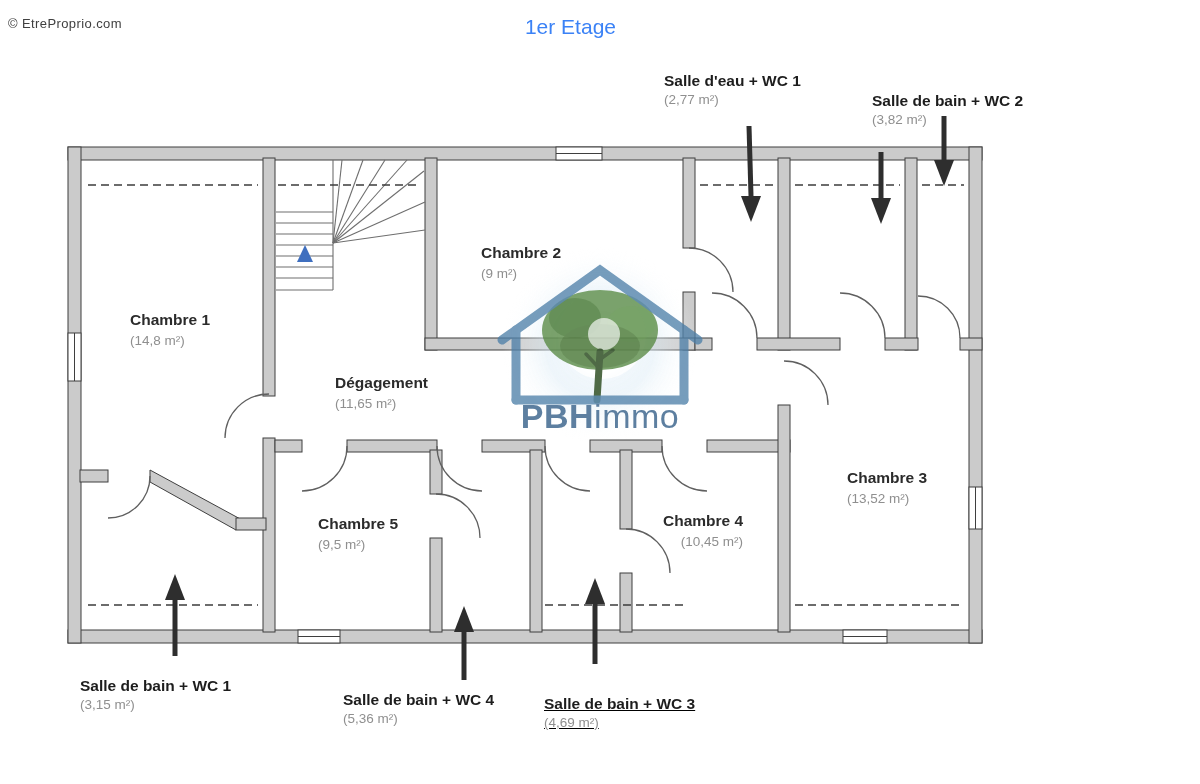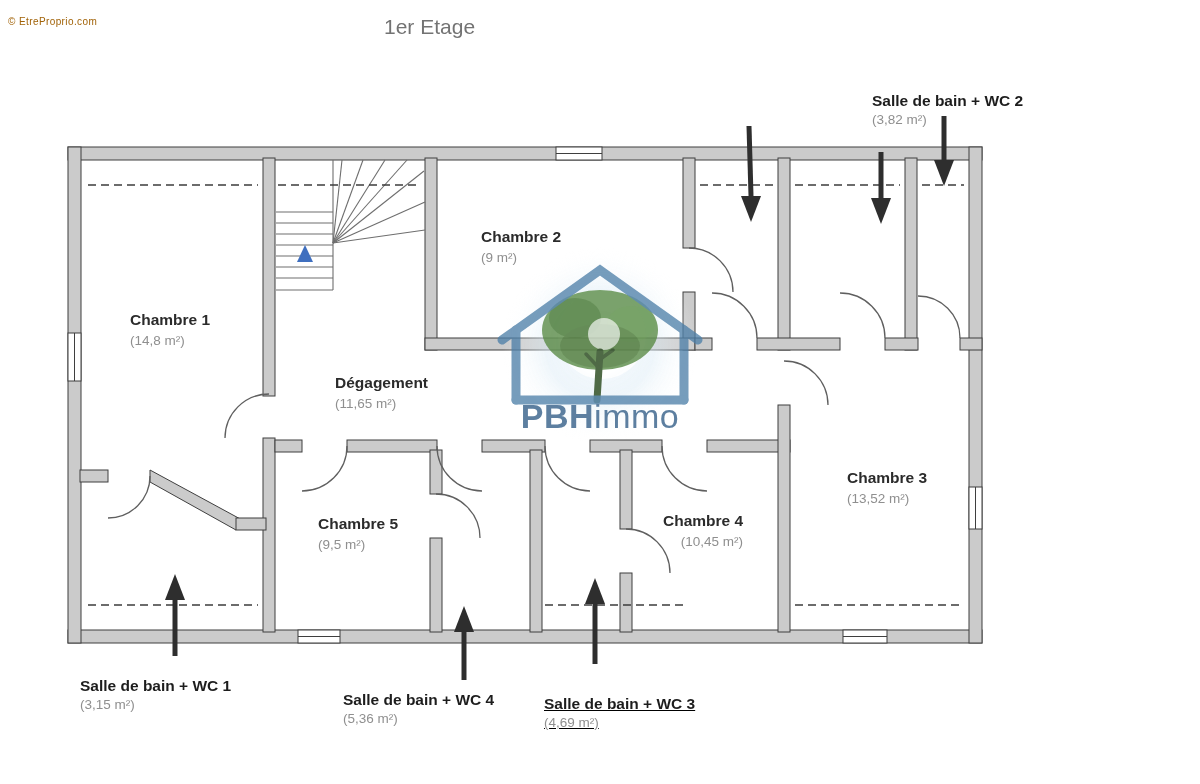--- a/index.html
+++ b/index.html
@@ -4,25 +4,25 @@
 <style>
   html,body { margin:0; padding:0; background:#ffffff; }
   .page {
     position:relative; width:1200px; height:784px; background:#ffffff;
     font-family:"Liberation Sans", sans-serif; overflow:hidden;
   }
   svg.plan { position:absolute; left:0; top:0; }
 
   .watermark {
     position:absolute; left:8px; top:16px;
-    font-size:10px; color:#a16207; letter-spacing:.4px;
+    font-size:13px; color:#404040; letter-spacing:.4px;
   }
   .title {
-    position:absolute; top:15px; left:384px; width:220px; text-align:left;
-    font-size:21px; font-weight:500; color:#737373;
+    position:absolute; top:15px; left:396px; width:220px; text-align:right;
+    font-size:21px; font-weight:500; color:#3b82f6;
   }
 
   .room-label, .callout-label { position:absolute; line-height:1.1; }
   .room-name { font-size:15.5px; font-weight:700; color:#2b2b2b; }
   .room-area { font-size:13.5px; color:#8f8f8f; margin-top:6px; }
   .callout-name { font-size:15.5px; font-weight:700; color:#1d1d1d; }
   .callout-area { font-size:13.5px; color:#8f8f8f; margin-top:4px; }
 
   
   .wall { fill:#cbcbcb; stroke:#3f3f3f; stroke-width:1; }
@@ -191,41 +191,45 @@
     </g>
   </svg>
 
   <div class="watermark">© EtreProprio.com</div>
   <div class="title">1er Etage</div>
 
   <div class="room-label" style="left:130px; top:311px;">
     <div class="room-name">Chambre 1</div>
     <div class="room-area">(14,8 m²)</div>
   </div>
-  <div class="room-label" style="left:481px; top:228px;">
+  <div class="room-label" style="left:481px; top:244px;">
     <div class="room-name">Chambre 2</div>
     <div class="room-area">(9 m²)</div>
   </div>
   <div class="room-label" style="left:335px; top:374px;">
     <div class="room-name">Dégagement</div>
     <div class="room-area">(11,65 m²)</div>
   </div>
   <div class="room-label" style="left:318px; top:515px;">
     <div class="room-name">Chambre 5</div>
     <div class="room-area">(9,5 m²)</div>
   </div>
   <div class="room-label" style="left:663px; top:512px;text-align:right;">
     <div class="room-name">Chambre 4</div>
     <div class="room-area">(10,45 m²)</div>
   </div>
   <div class="room-label" style="left:847px; top:469px;">
     <div class="room-name">Chambre 3</div>
     <div class="room-area">(13,52 m²)</div>
   </div>
 
+  <div class="callout-label" style="left:664px; top:72px;">
+    <div class="callout-name">Salle d'eau + WC 1</div>
+    <div class="callout-area">(2,77 m²)</div>
+  </div>
   <div class="callout-label" style="left:872px; top:60px;margin-top:32px;">
     <div class="callout-name">Salle de bain + WC 2</div>
     <div class="callout-area">(3,82 m²)</div>
   </div>
   <div class="callout-label" style="left:80px; top:677px;">
     <div class="callout-name">Salle de bain + WC 1</div>
     <div class="callout-area">(3,15 m²)</div>
   </div>
   <div class="callout-label" style="left:343px; top:691px;">
     <div class="callout-name">Salle de bain + WC 4</div>

